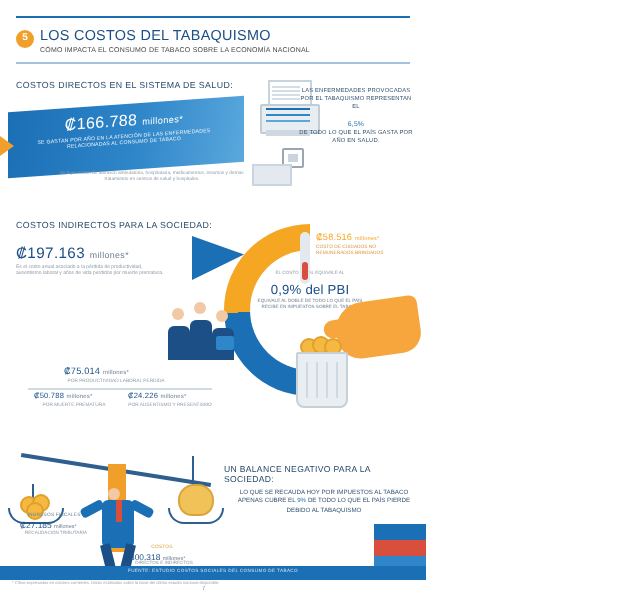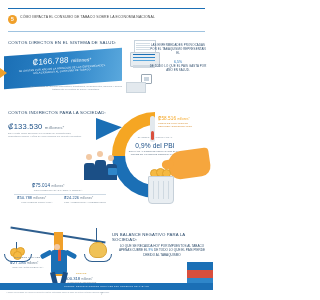--- a/index.html
+++ b/index.html
@@ -135,20 +135,21 @@
 <body>
 
 <div class="page">
 
   <div class="rule" style="top:8px;"></div>
   <div class="rule thin" style="top:31px;"></div>
 
   <div class="hdr">
     <div class="badge">5</div>
     <div class="hdr-txt">
+      <div class="h1">LOS COSTOS DEL TABAQUISMO</div>
       <div class="h2">CÓMO IMPACTA EL CONSUMO DE TABACO SOBRE LA ECONOMÍA NACIONAL</div>
     </div>
   </div>
 
   <div class="sect" style="left:8px;top:40px;">COSTOS DIRECTOS EN EL SISTEMA DE SALUD:</div>
 
   <div class="printer">
     <div class="pr-paper"></div>
     <div class="pr-line" style="top:3px;"></div>
     <div class="pr-line" style="top:5px;"></div>
@@ -183,21 +184,21 @@
 
   <div class="mon">
       <i></i>
     </div>
   <div class="greycap" style="left:30px;top:85px;width:92px;">Incluye costos de atención ambulatoria, hospitalaria, medicamentos, insumos y demás tratamiento en centros de salud y hospitales.</div>
   <div style="position:absolute;left:126px;top:82px;width:18px;height:9px;background:#e3e9ee;border:.6px solid #cbd5dd;"></div>
 
   <div class="sect" style="left:8px;top:110px;">COSTOS INDIRECTOS PARA LA SOCIEDAD:</div>
 
   <div class="num2">
-    <span>₡133.530</span>
+    <span>₡197.163</span>
     <span class="unit">millones*</span>
   </div>
   <div class="p2sub">Es el costo anual asociado a la pérdida de productividad, ausentismo laboral y años de vida perdidos por muerte prematura.</div>
   <div class="bluewedge"></div>
 
   <div class="gauge">
     <div class="ring"></div>
     <div class="ring-hole"></div>
     <div class="g-top">EL COSTO TOTAL EQUIVALE AL</div>
     <div class="g-big">0,9% del PBI</div>

